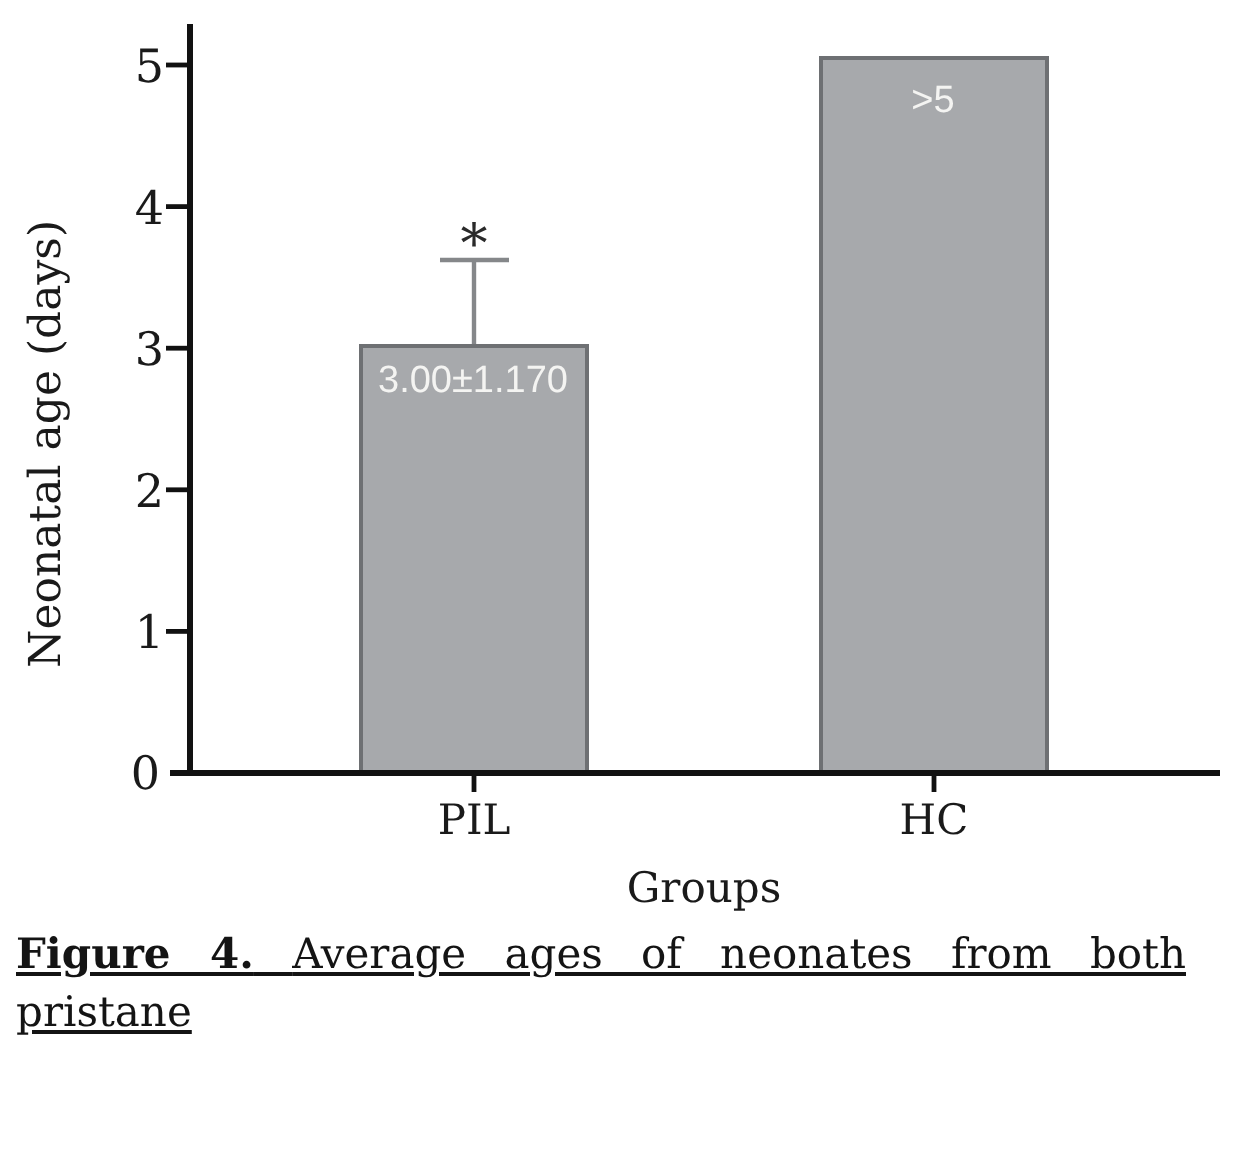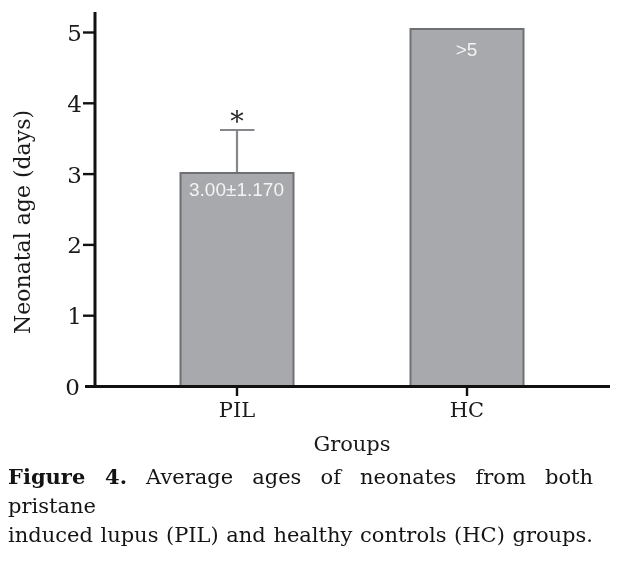--- a/index.html
+++ b/index.html
@@ -23,20 +23,21 @@
   .err   { stroke: #85878a; stroke-width: 2.2; fill: none; }
   .ytick-label { font-size: 23px; text-anchor: end; }
   .ylabel      { font-size: 22px; text-anchor: middle; }
   .cat-label   { font-size: 21px; text-anchor: middle; }
   .axis-title  { font-size: 21px; text-anchor: middle; }
   .bar-label   { font-family: "Liberation Sans", sans-serif; font-size: 19px; text-anchor: middle; fill: #f4f4f2; }
   .star        { font-size: 27px; text-anchor: middle; fill: #2a2a2a; }
 
   .caption {
     padding: 2px 27px 0 8px;
+    text-decoration: underline;
   }
   .cap-line {
     font-size: 21px;
     line-height: 29px;
     text-align: justify;
     text-align-last: justify;
     color: #141414;
   }
   .cap-line b { font-weight: bold; }
   .footnote {
@@ -86,16 +87,15 @@
     <line class="tick" x1="467" y1="388" x2="467" y2="396"></line>
 
     <text class="cat-label" x="237" y="417">PIL</text>
     <text class="cat-label" x="467" y="417">HC</text>
 
     <text class="axis-title" x="352" y="451">Groups</text>
   </svg>
 
   <div class="caption">
     <div class="cap-line"><b>Figure 4.</b> <span>Average ages of neonates from both pristane</span></div>
-    <div class="cap-line">induced lupus (PIL) and healthy controls (HC) groups.</div>
   </div>
 
 </div>
 
 </body></html>

